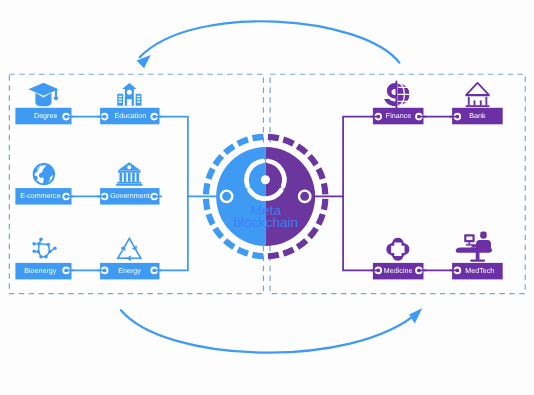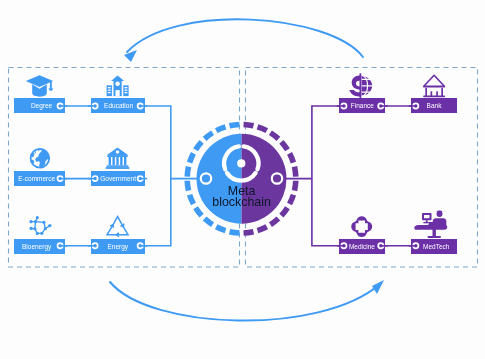--- a/index.html
+++ b/index.html
@@ -2,21 +2,21 @@
 <html><head>
 <meta charset="utf-8">
 <title>Meta blockchain diagram</title>
 <style>
   html,body{margin:0;padding:0;}
   body{width:485px;height:359px;background:#fdfdfd;font-family:"Liberation Sans",sans-serif;overflow:hidden;}
   #stage{position:relative;width:485px;height:359px;background:#fdfdfd;}
   .layer{position:absolute;left:0;top:0;width:485px;height:359px;}
   .node{position:absolute;display:flex;align-items:center;justify-content:center;}
   .node .lbl{font-size:6.5px;color:#ffffff;letter-spacing:0px;white-space:nowrap;}
-  .centertext{position:absolute;text-align:center;color:#0f172a;font-size:12.4px;line-height:11.0px;width:160px;}
+  .centertext{position:absolute;text-align:center;color:#3b82f6;font-size:12.4px;line-height:11.0px;width:160px;}
 </style>
 </head>
 <body>
 
 <div id="stage">
 
   <svg class="layer" viewBox="0 0 485 359">
     <rect x="8.5" y="67.5" width="231" height="199.5" fill="none" stroke="#7ba7cf" stroke-width="1.1" stroke-dasharray="5 4"></rect>
     <rect x="245.5" y="67.5" width="232" height="199.5" fill="none" stroke="#7ba7cf" stroke-width="1.1" stroke-dasharray="5 4"></rect>
 

